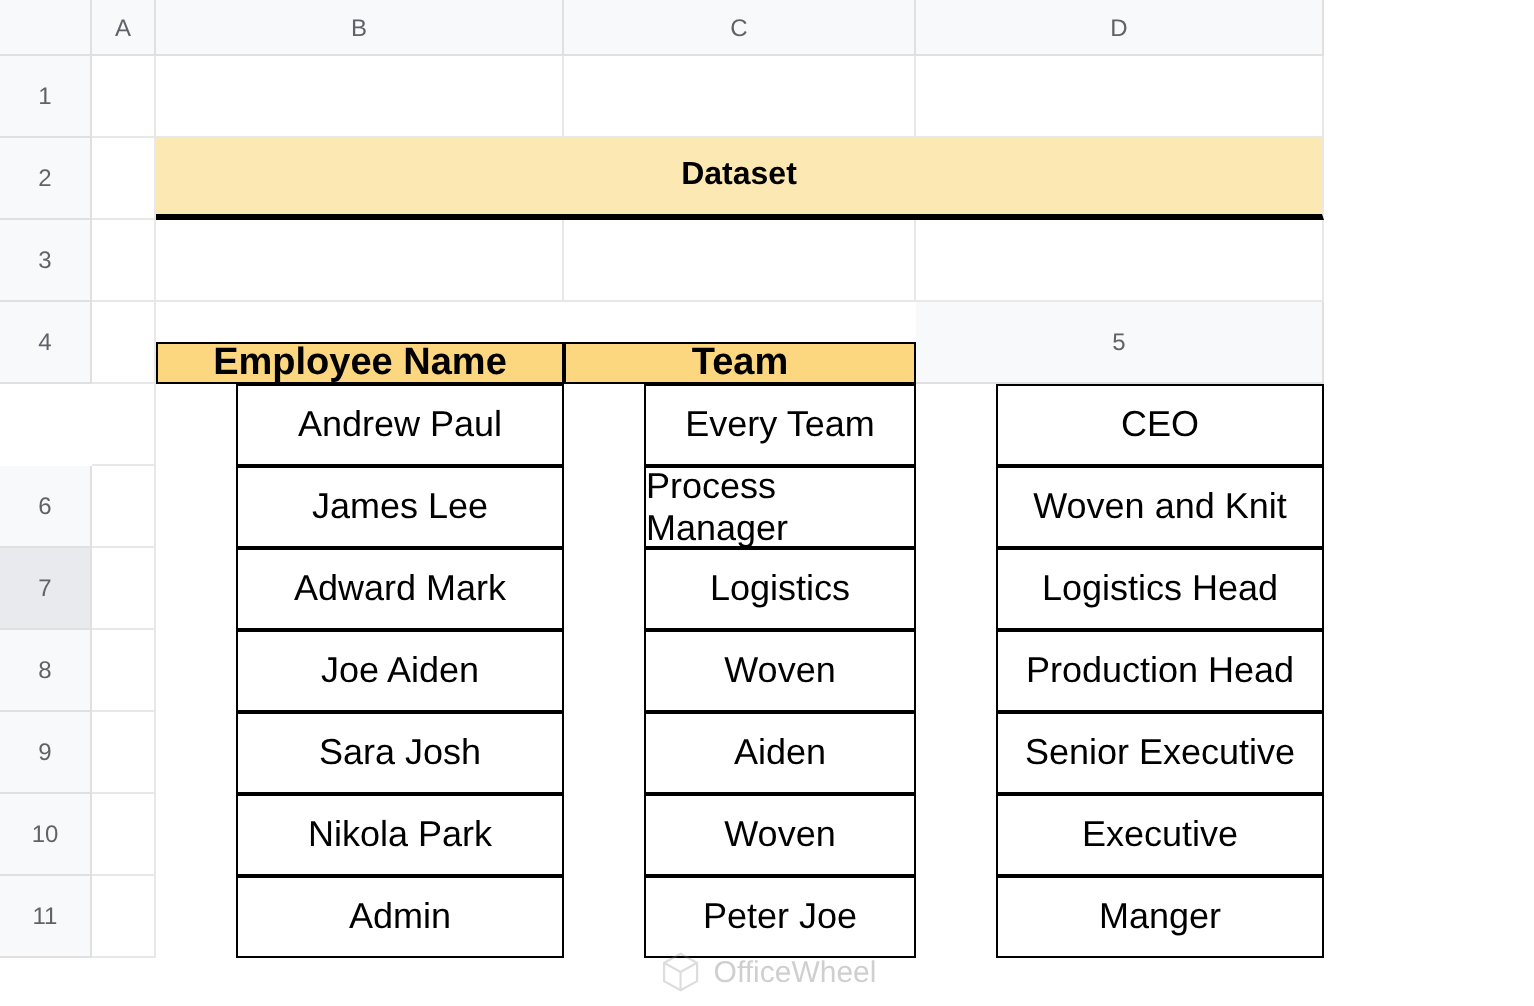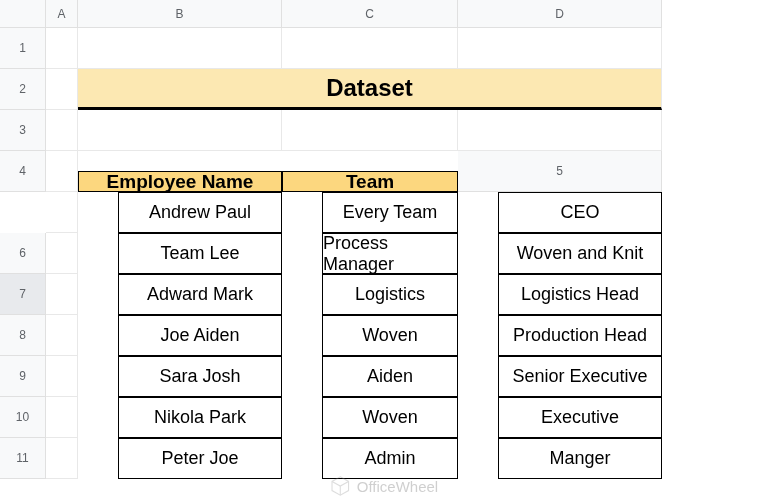--- a/index.html
+++ b/index.html
@@ -41,21 +41,21 @@
       align-items: center;
       justify-content: center;
       font-size: 17px;
       color: #000;
       position: relative;
     }
     .title-cell {
       grid-column: 3 / 6;
       background: #fce8b2;
       font-weight: bold;
-      font-size: 24px;
+      font-size: 16px;
       border-bottom: 3px solid #000;
       border-right: 1px solid #e8e8e8;
     }
     .header-cell {
       background: #fcd77f;
       font-weight: bold;
       font-size: 19px;
       border: 1px solid #000;
       margin-top: 20px;
     }
@@ -106,21 +106,21 @@
     <div class="cell empty-A"></div>
     <div class="cell header-cell">Employee Name</div>
     <div class="cell header-cell">Team</div>
     <div class="row-header">5</div>
     <div class="cell empty-A"></div>
     <div class="cell data-cell">Andrew Paul</div>
     <div class="cell data-cell">Every Team</div>
     <div class="cell data-cell">CEO</div>
     <div class="row-header">6</div>
     <div class="cell empty-A"></div>
-    <div class="cell data-cell">Team Lee</div>
+    <div class="cell data-cell">James Lee</div>
     <div class="cell data-cell">Process Manager</div>
     <div class="cell data-cell">Woven and Knit</div>
     <div class="row-header selected">7</div>
     <div class="cell empty-A"></div>
     <div class="cell data-cell">Adward Mark</div>
     <div class="cell data-cell">Logistics</div>
     <div class="cell data-cell">Logistics Head</div>
     <div class="row-header">8</div>
     <div class="cell empty-A"></div>
     <div class="cell data-cell">Joe Aiden</div>
@@ -131,22 +131,22 @@
     <div class="cell data-cell">Sara Josh</div>
     <div class="cell data-cell">Aiden</div>
     <div class="cell data-cell">Senior Executive</div>
     <div class="row-header">10</div>
     <div class="cell empty-A"></div>
     <div class="cell data-cell">Nikola Park</div>
     <div class="cell data-cell">Woven</div>
     <div class="cell data-cell">Executive</div>
     <div class="row-header">11</div>
     <div class="cell empty-A"></div>
+    <div class="cell data-cell">Admin</div>
     <div class="cell data-cell">Peter Joe</div>
-    <div class="cell data-cell">Admin</div>
     <div class="cell data-cell">Manger</div>
   </div>
 
 <div class="watermark">
   <svg viewBox="0 0 24 24" fill="none" stroke="#888" stroke-width="1.2">
     <polygon points="12,2 21,7 21,17 12,22 3,17 3,7"></polygon>
     <polyline points="3,7 12,12 21,7"></polyline>
     <line x1="12" y1="12" x2="12" y2="22"></line>
   </svg>
   <span>OfficeWheel</span>

